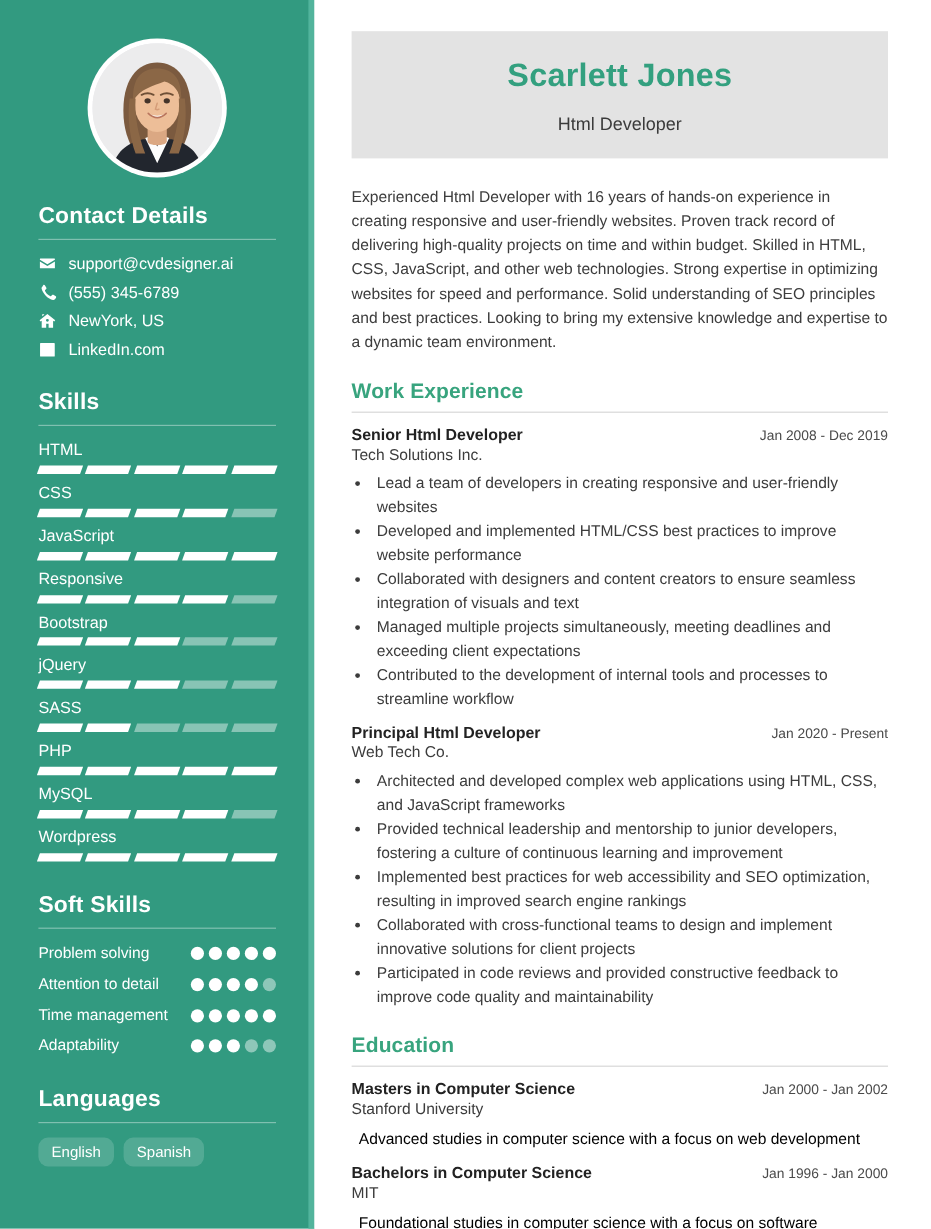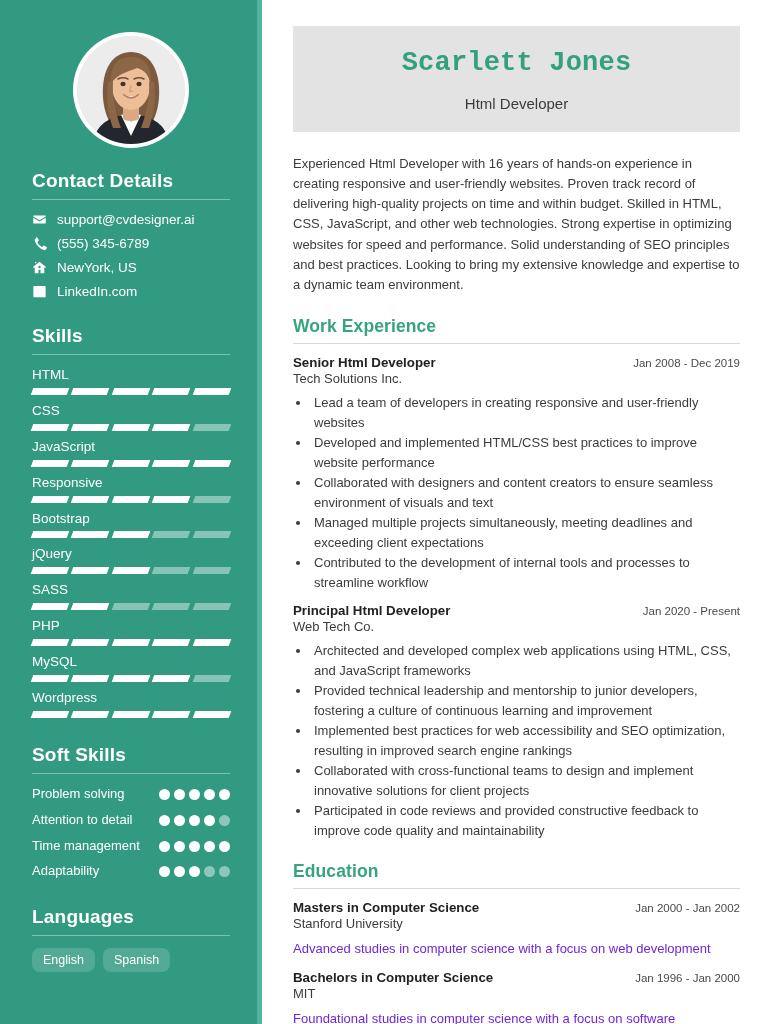--- a/index.html
+++ b/index.html
@@ -78,39 +78,39 @@
 
   
   .main { flex:1; padding: 26px 36px 0 31px; background:#fff; position:relative; }
 
   .name-block {
     background:#e3e3e3;
     padding:22px 20px 20px;
     text-align:center;
   }
   .cand-name {
-    font-size:27px; font-weight:700; color:#33a07f; letter-spacing:.2px; line-height:1.15;font-family:Liberation Mono, monospace;
+    font-size:27px; font-weight:700; color:#33a07f; letter-spacing:.2px; line-height:1.15;
   }
   .cand-title { font-size:15px; color:#3b3b3b; margin-top:16px; }
 
   .summary {
     font-size:13px; color:#3c3c3c; line-height:1.55;
     margin-top:22px;
   }
 
   .sec { margin-top:21px; }
   .sec-title { font-size:17.5px; font-weight:700; color:#38a47e; letter-spacing:.1px; }
   .sec-rule { height:1px; background:#d8d8d8; margin-top:6px; margin-bottom:11px; }
 
   .entry { margin-bottom:11px; }
   .entry-head { display:flex; align-items:baseline; justify-content:space-between; gap:12px; }
   .entry-role { font-size:13.3px; font-weight:700; color:#222; }
   .entry-date { font-size:11.5px; color:#4a4a4a; white-space:nowrap; }
   .entry-org { font-size:13px; color:#3c3c3c; margin-top:1px; }
-  .entry-desc { font-size:13px; color:#6d28d9; line-height:1.5; margin-top:8px; }
+  .entry-desc { font-size:13px; color:#000000; line-height:1.5; margin-top:8px;margin-left:6px; }
 
   .bullets { margin:7px 0 0 18px; }
   .bullets li { font-size:13px; color:#3c3c3c; line-height:1.5; margin-bottom:1px; padding-left:3px; }
 </style>
 </head>
 <body>
 
 <div class="page">
 
   <aside class="sidebar">
@@ -376,21 +376,21 @@
       <div id="work-list">
           <article class="entry">
       <div class="entry-head">
         <span class="entry-role">Senior Html Developer</span>
         <span class="entry-date">Jan 2008 - Dec 2019</span>
       </div>
       <div class="entry-org">Tech Solutions Inc.</div>
       <ul class="bullets">
               <li>Lead a team of developers in creating responsive and user-friendly websites</li>
               <li>Developed and implemented HTML/CSS best practices to improve website performance</li>
-              <li>Collaborated with designers and content creators to ensure seamless environment of visuals and text</li>
+              <li>Collaborated with designers and content creators to ensure seamless integration of visuals and text</li>
               <li>Managed multiple projects simultaneously, meeting deadlines and exceeding client expectations</li>
               <li>Contributed to the development of internal tools and processes to streamline workflow</li>
             </ul>
     </article>
           <article class="entry">
       <div class="entry-head">
         <span class="entry-role">Principal Html Developer</span>
         <span class="entry-date">Jan 2020 - Present</span>
       </div>
       <div class="entry-org">Web Tech Co.</div>

